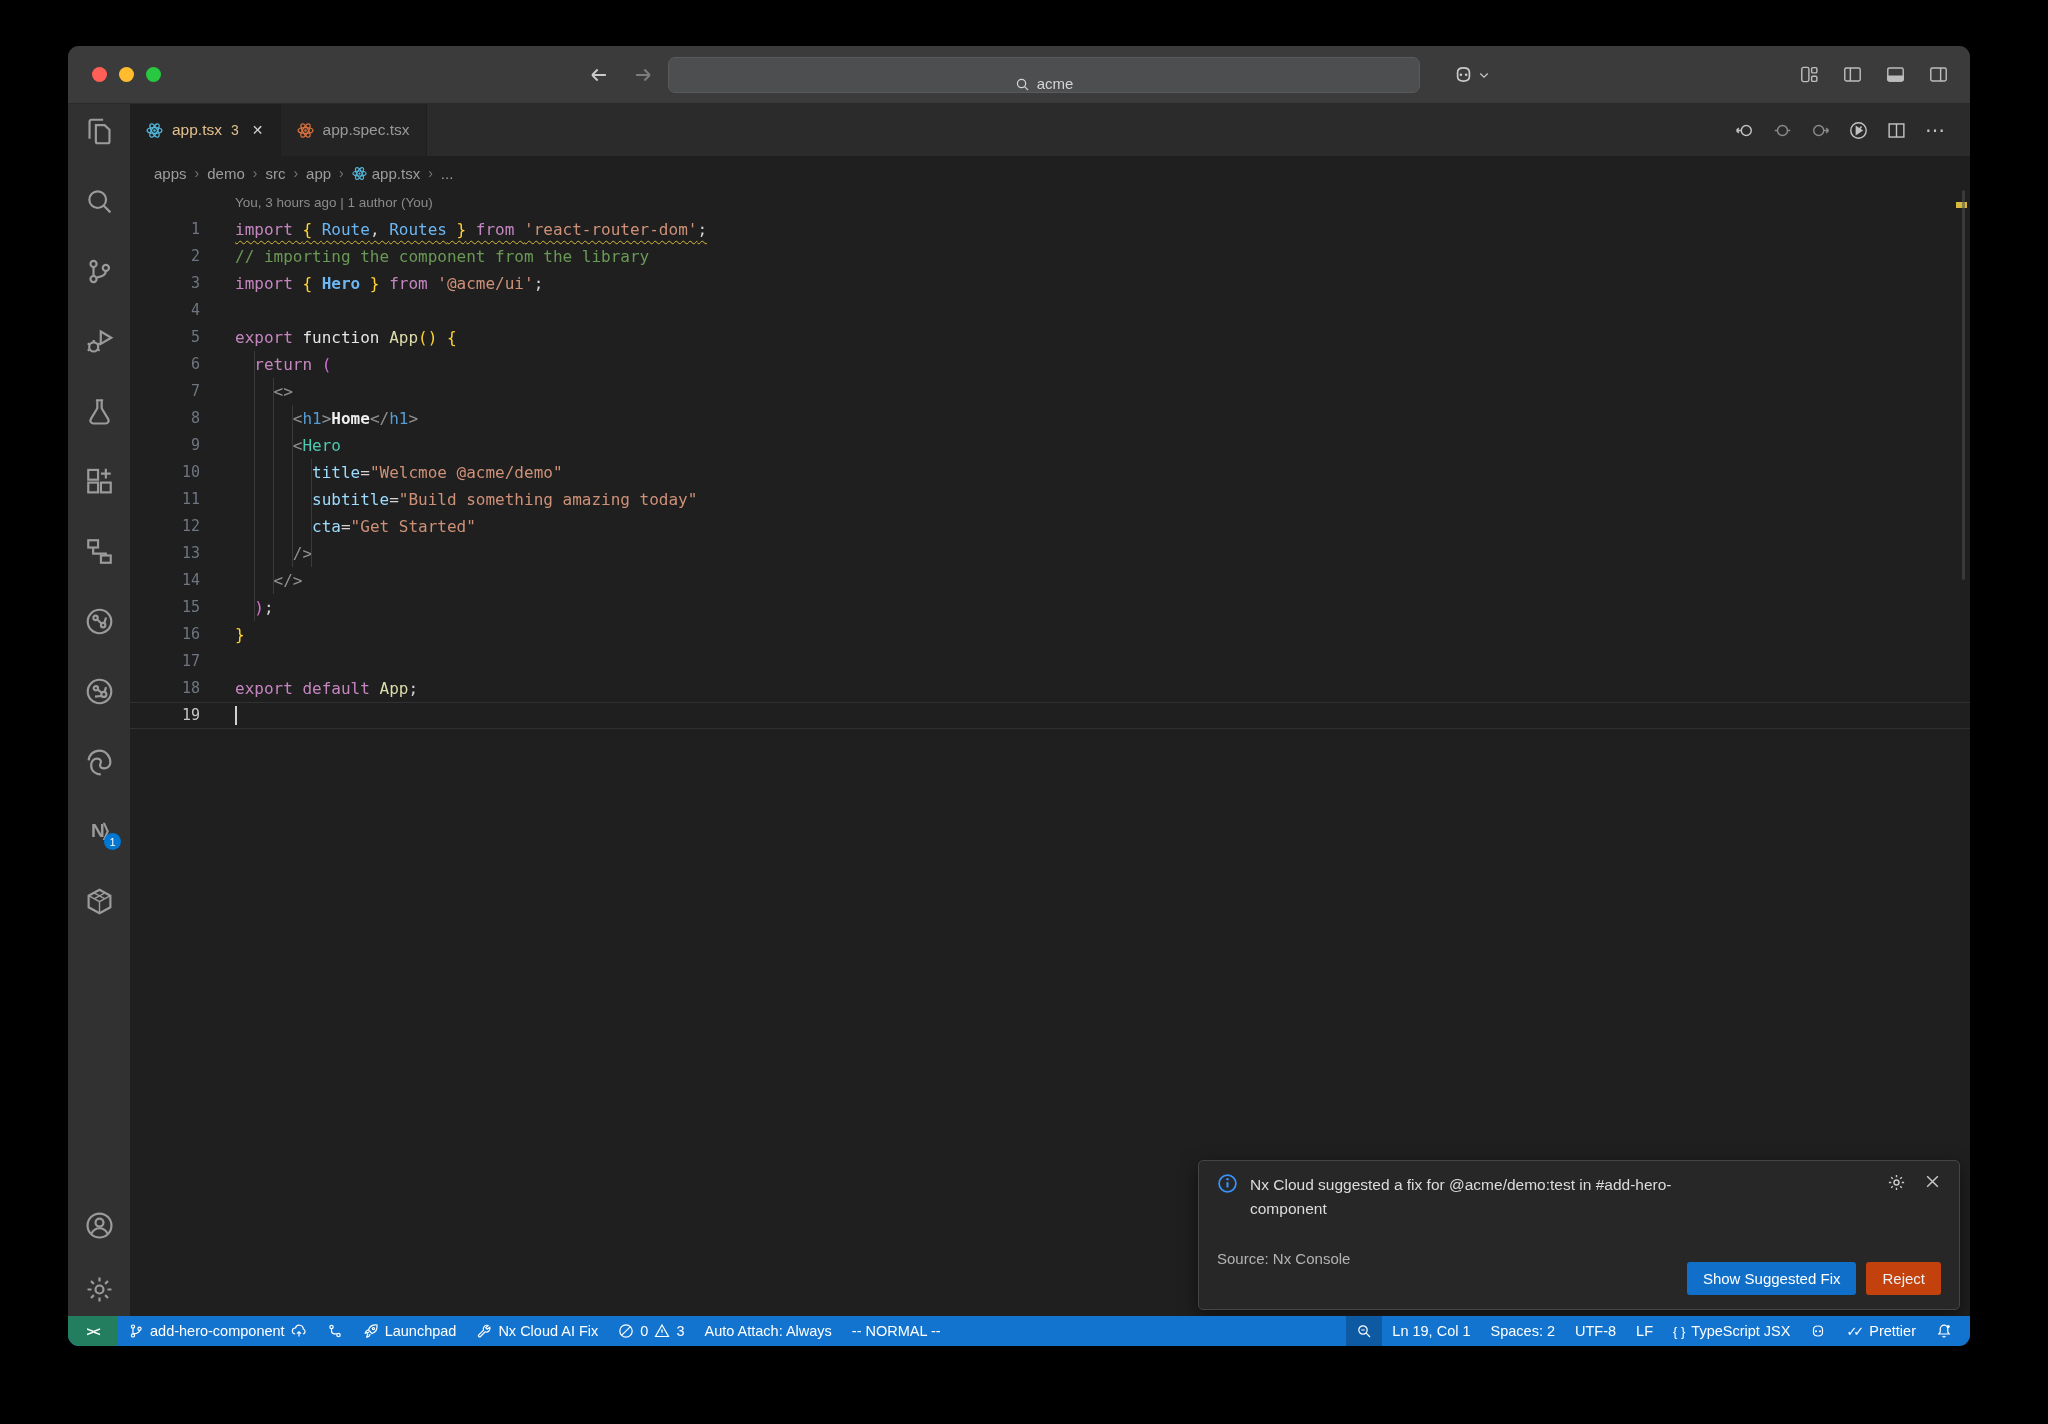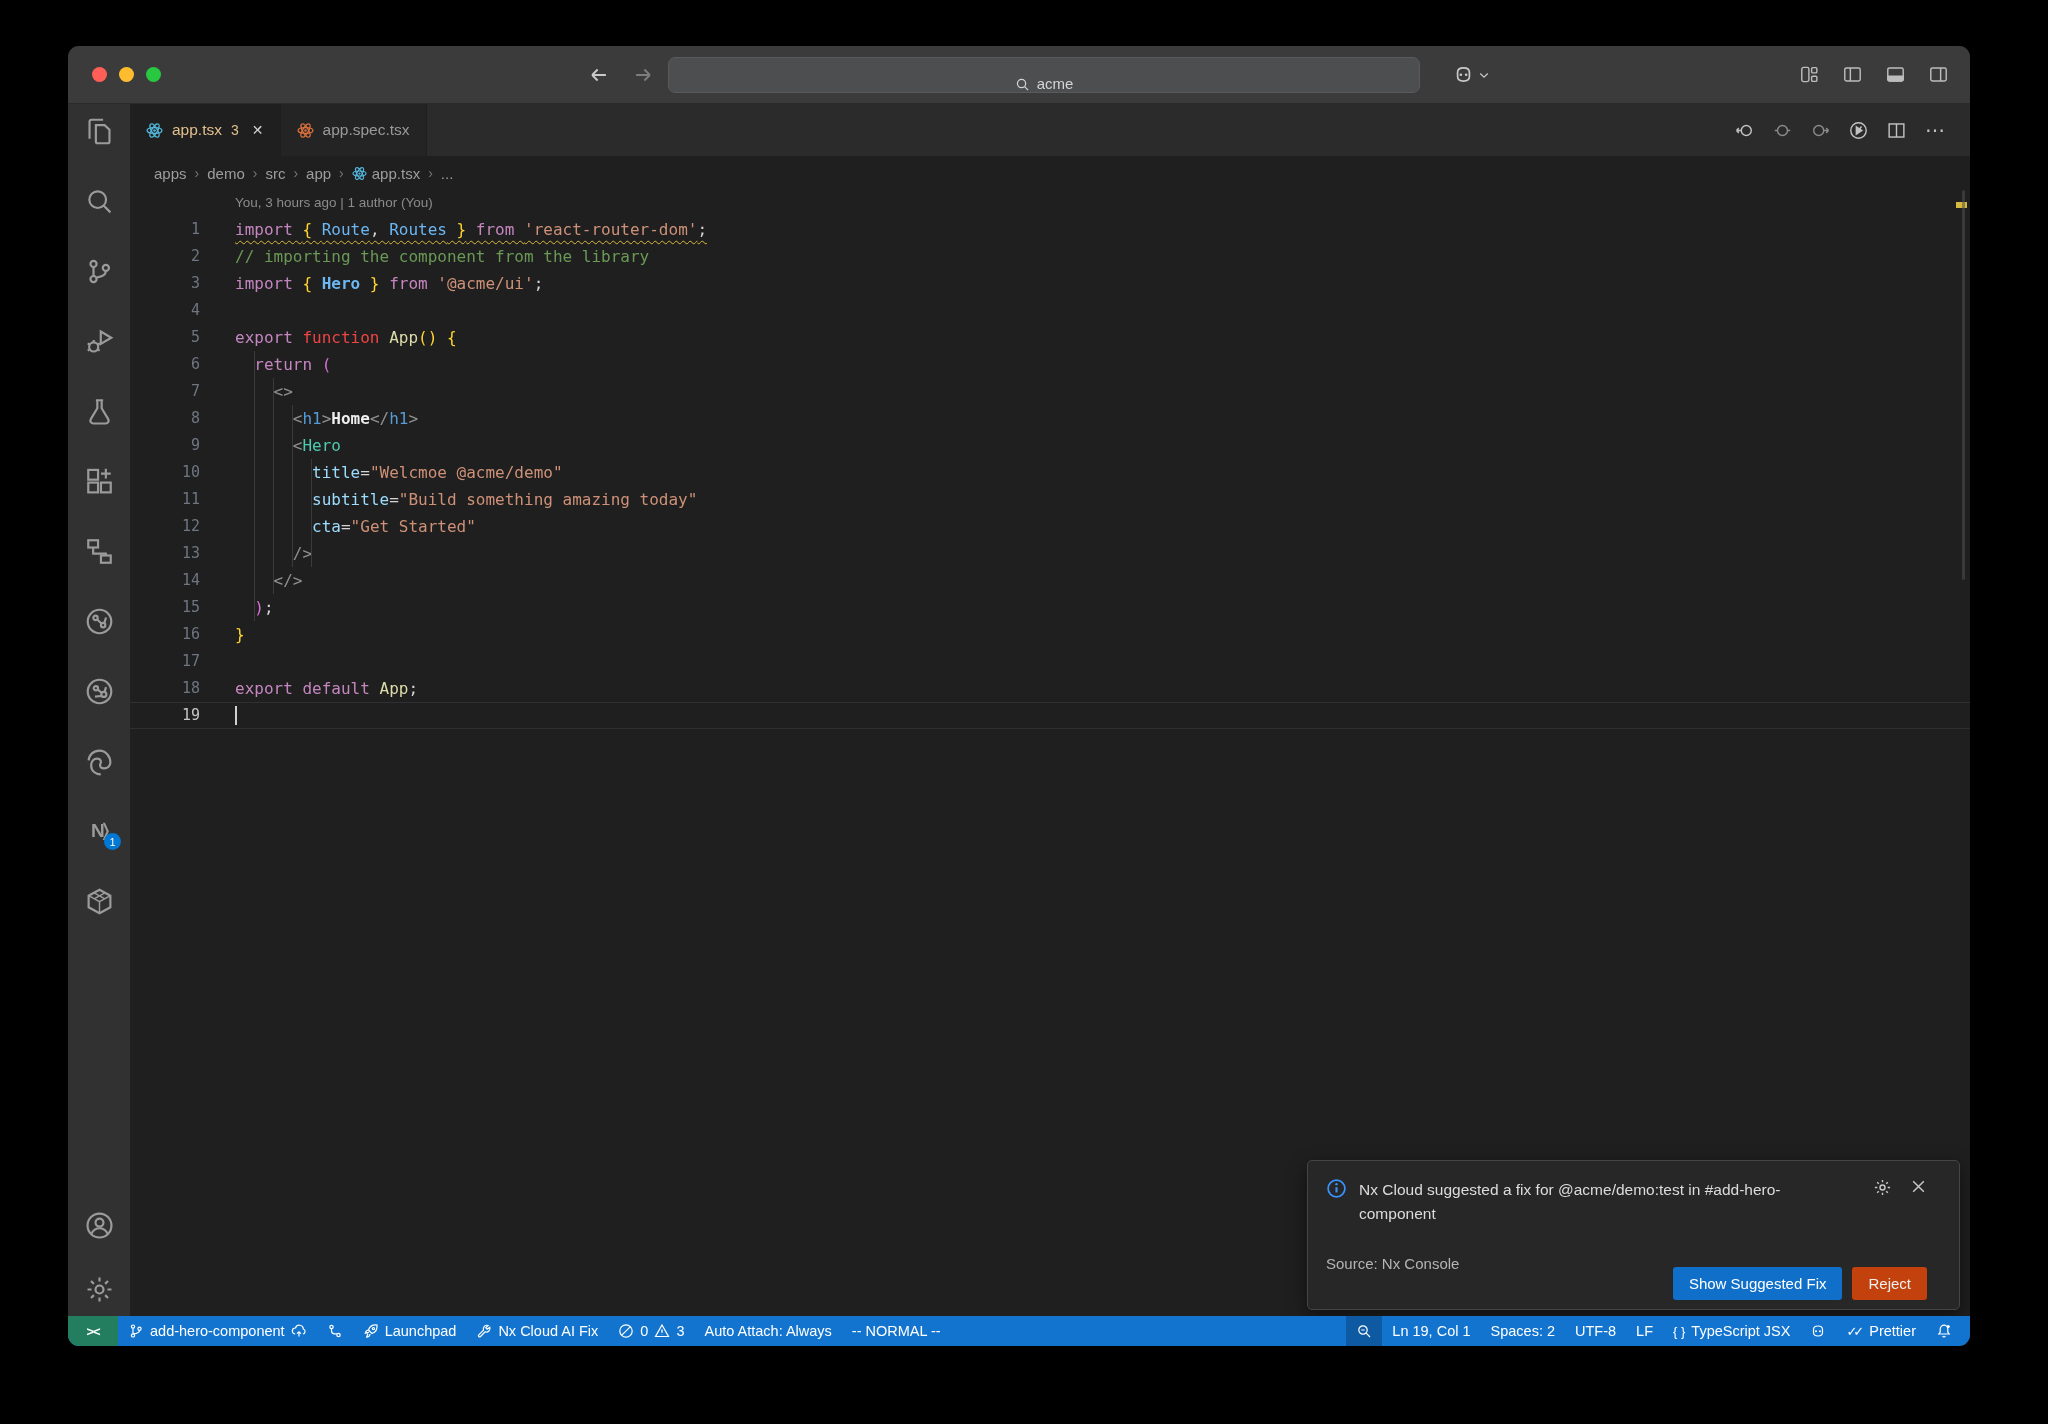--- a/index.html
+++ b/index.html
@@ -69,36 +69,36 @@
   .blame { height:26px; line-height:26px; padding-left:105px; color:#8b8b8b;
            font-size:13.5px; font-family:"Liberation Sans", sans-serif; }
   .cline { position:relative; height:27px; line-height:27px; display:flex; font-size:16px; white-space:pre; }
   .gutter { width:70px; flex:0 0 auto; text-align:right; color:#6e7681; font-size:15px; }
   .cline.active .gutter { color:#c6c6c6; }
   .ctext { padding-left:35px; }
   .cline.active::after { content:""; position:absolute; left:0; right:0; top:0; bottom:0;
                          border-top:1px solid #303030; border-bottom:1px solid #303030; pointer-events:none; }
   .cursor { display:inline-block; width:2px; height:19px; background:#d0d0d0;
             vertical-align:middle; margin-top:-3px; }
-  .tk-kw{color:#C586C0}.tk-kwb{color:#ef4444}.tk-fn{color:#DCDCAA}
+  .tk-kw{color:#C586C0}.tk-kwb{color:#e5e5e5}.tk-fn{color:#DCDCAA}
   .tk-br1{color:#FFD430}.tk-br2{color:#D670D6}
   .tk-var{color:#6CB6F2}.tk-varb{color:#6CB6F2;font-weight:600}
   .tk-attr{color:#9CDCFE}.tk-comp{color:#4EC9B0}.tk-tag{color:#569CD6}
   .tk-tagp{color:#8f8f8f}.tk-str{color:#CE9178}.tk-cm{color:#6A9955}
   .tk-wh{color:#d4d4d4}.tk-whb{color:#efefef;font-weight:700}
   .squiggle { text-decoration:underline wavy #d7ba3d 1px; text-underline-offset:5px; }
   .guide { position:absolute; width:1px; background:#3a3a3a; }
   .ruler-warn { position:absolute; right:3px; top:12px; width:11px; height:6px; background:#d7ba3d; }
   .scroll-strip { position:absolute; right:5px; top:0; width:3px; height:390px; background:#4c4f52; opacity:.55; border-radius:2px; }
 
   
-  .notification { position:absolute; right:10px; bottom:6px; width:653px; height:150px;
+  .notification { position:absolute; right:10px; bottom:6px; width:762px; height:150px;
                   background:#27272 8; background:#272728; border:1px solid #454545; border-radius:5px;
-                  box-shadow:0 6px 18px rgba(0,0,0,.5); padding:17px 32px 14px 18px;
-                  display:flex; flex-direction:column; justify-content:flex-start;
+                  box-shadow:0 6px 18px rgba(0,0,0,.5); padding:17px 18px 14px 18px;
+                  display:flex; flex-direction:column; justify-content:flex-end;
                   font-family:"Liberation Sans", sans-serif; }
   .notif-top { display:flex; gap:12px; }
   .notif-msg { width:478px; color:#dcdcdc; font-size:15.5px; line-height:1.55; overflow-wrap:anywhere; }
   .notif-icons { margin-left:auto; display:flex; gap:18px; color:#c8c8c8; align-items:flex-start; }
   .notif-bottom { display:flex; align-items:center; }
   .notif-source { color:#b4b4b4; font-size:15px; }
   .notif-btns { margin-left:auto; display:flex; gap:10px; }
   .btn { border:none; border-radius:3px; font-size:15px; padding:8px 16px; cursor:pointer;
          font-family:"Liberation Sans", sans-serif;margin-top:41px; }
   .btn.primary { background:#1070c9; color:#fff; }

